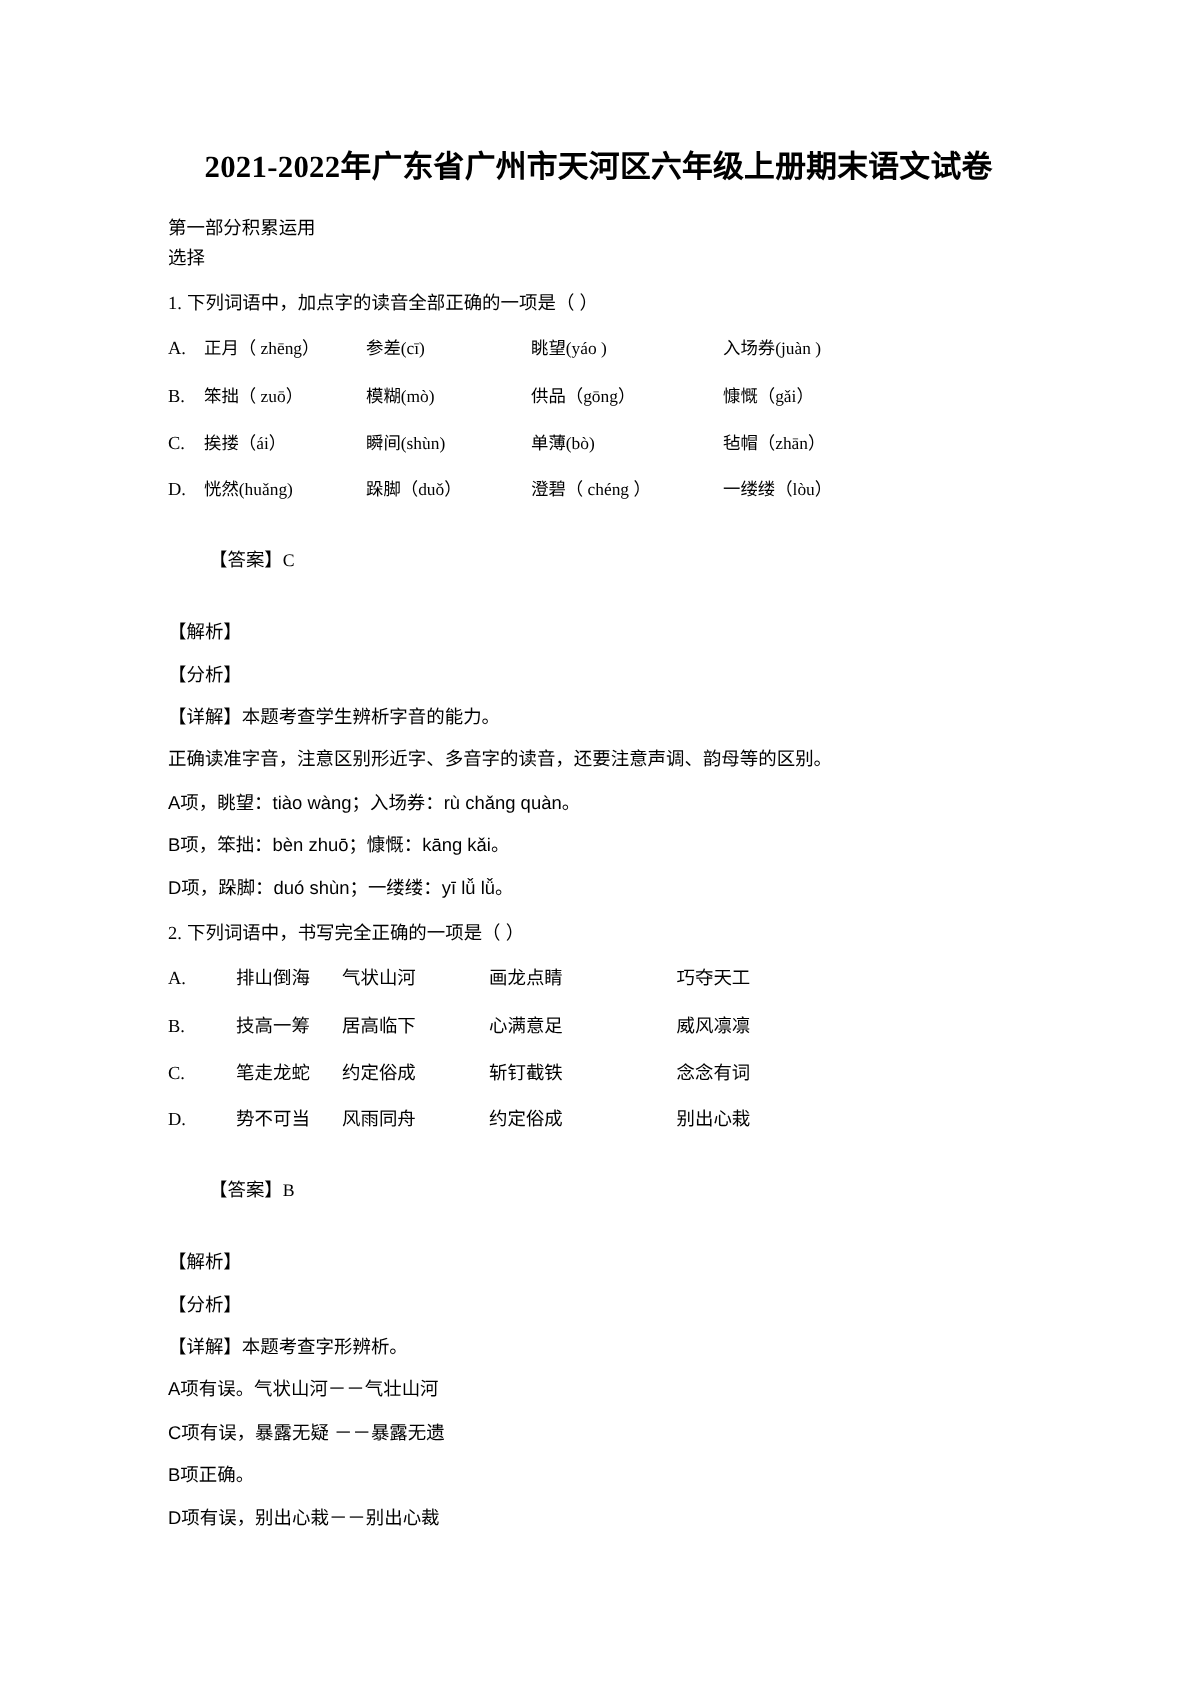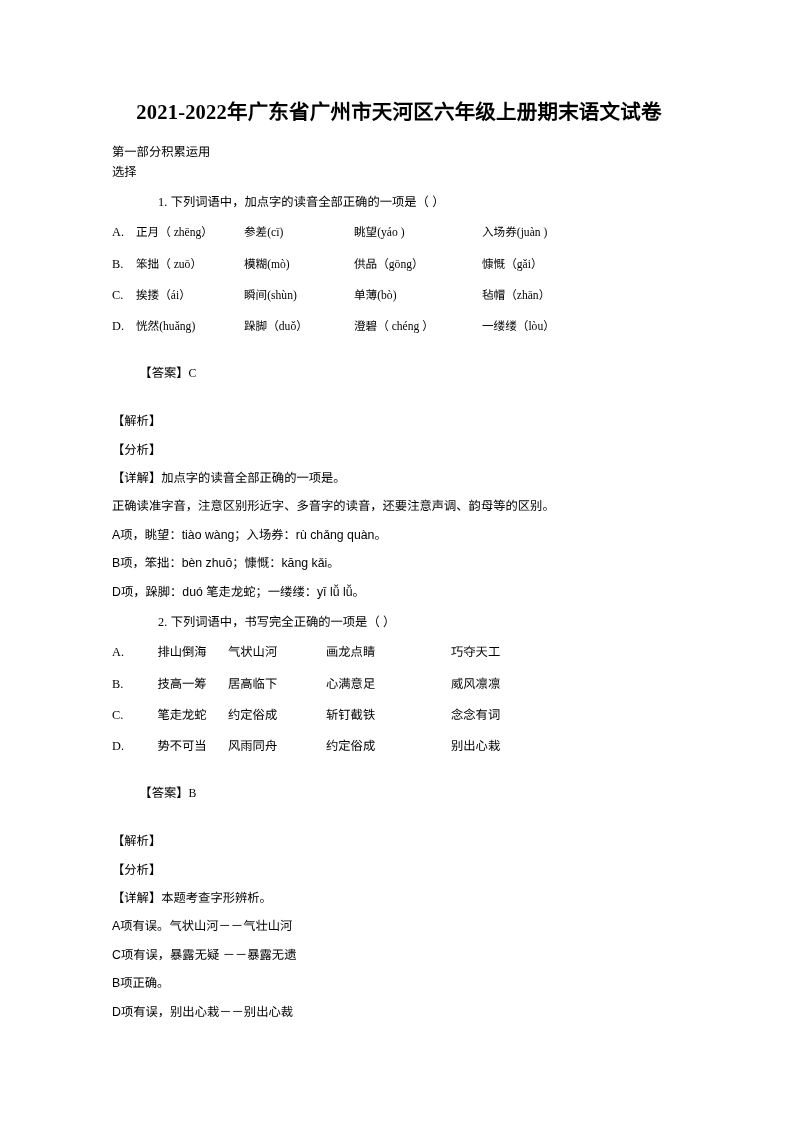--- a/index.html
+++ b/index.html
@@ -94,21 +94,21 @@
     font-size: 11.6px;
   }
   .tag {
     font-family: "Liberation Sans", "DejaVu Sans", sans-serif;
     font-size: 12.3px;
   }
   .ans-letter {
     font-family: "Liberation Serif", "DejaVu Serif", serif;
     font-size: 11.8px;
   }
-  .block-row { margin-top: 11px; margin-left: 46px; }
+  .block-row { margin-top: 11px; }
   .opt-block > .opt-row { margin-top: 13px; }
   .opt-block.first > .opt-row:first-child { margin-top: 11px; }
 </style>
 </head>
 <body>
 
 <div class="page">
   <div class="content">
 
     <h1 class="doc-title">
@@ -153,25 +153,25 @@
           <span class="opt-cell c3 py">澄碧（ chéng ）</span>
           <span class="opt-cell c4 py">一缕缕（lòu）</span>
         </div>
       </div>
 
       <p class="para gap-md">
         <span class="tag">【答案】</span><span class="ans-letter">C</span>
       </p>
       <p class="para gap-md tag">【解析】</p>
       <p class="para gap-md tag">【分析】</p>
-      <p class="para gap-md">【详解】加点字的读音全部正确的一项是。</p>
+      <p class="para gap-md">【详解】本题考查学生辨析字音的能力。</p>
       <p class="para gap-md">正确读准字音，注意区别形近字、多音字的读音，还要注意声调、韵母等的区别。</p>
       <p class="para gap-md">A项，眺望：tiào wàng；入场券：rù chǎng quàn。</p>
       <p class="para gap-md">B项，笨拙：bèn zhuō；慷慨：kāng kǎi。</p>
-      <p class="para gap-md">D项，跺脚：duó 笔走龙蛇；一缕缕：yī lǚ lǚ。</p>
+      <p class="para gap-md">D项，跺脚：duó shùn；一缕缕：yī lǚ lǚ。</p>
     </div>
 
     <div>
       <p class="stem block-row">
         <span class="num">2.</span>
         <span>下列词语中，书写完全正确的一项是（      ）</span>
       </p>
 
       <div class="opt-block q2 first">
         <div class="opt-row">

